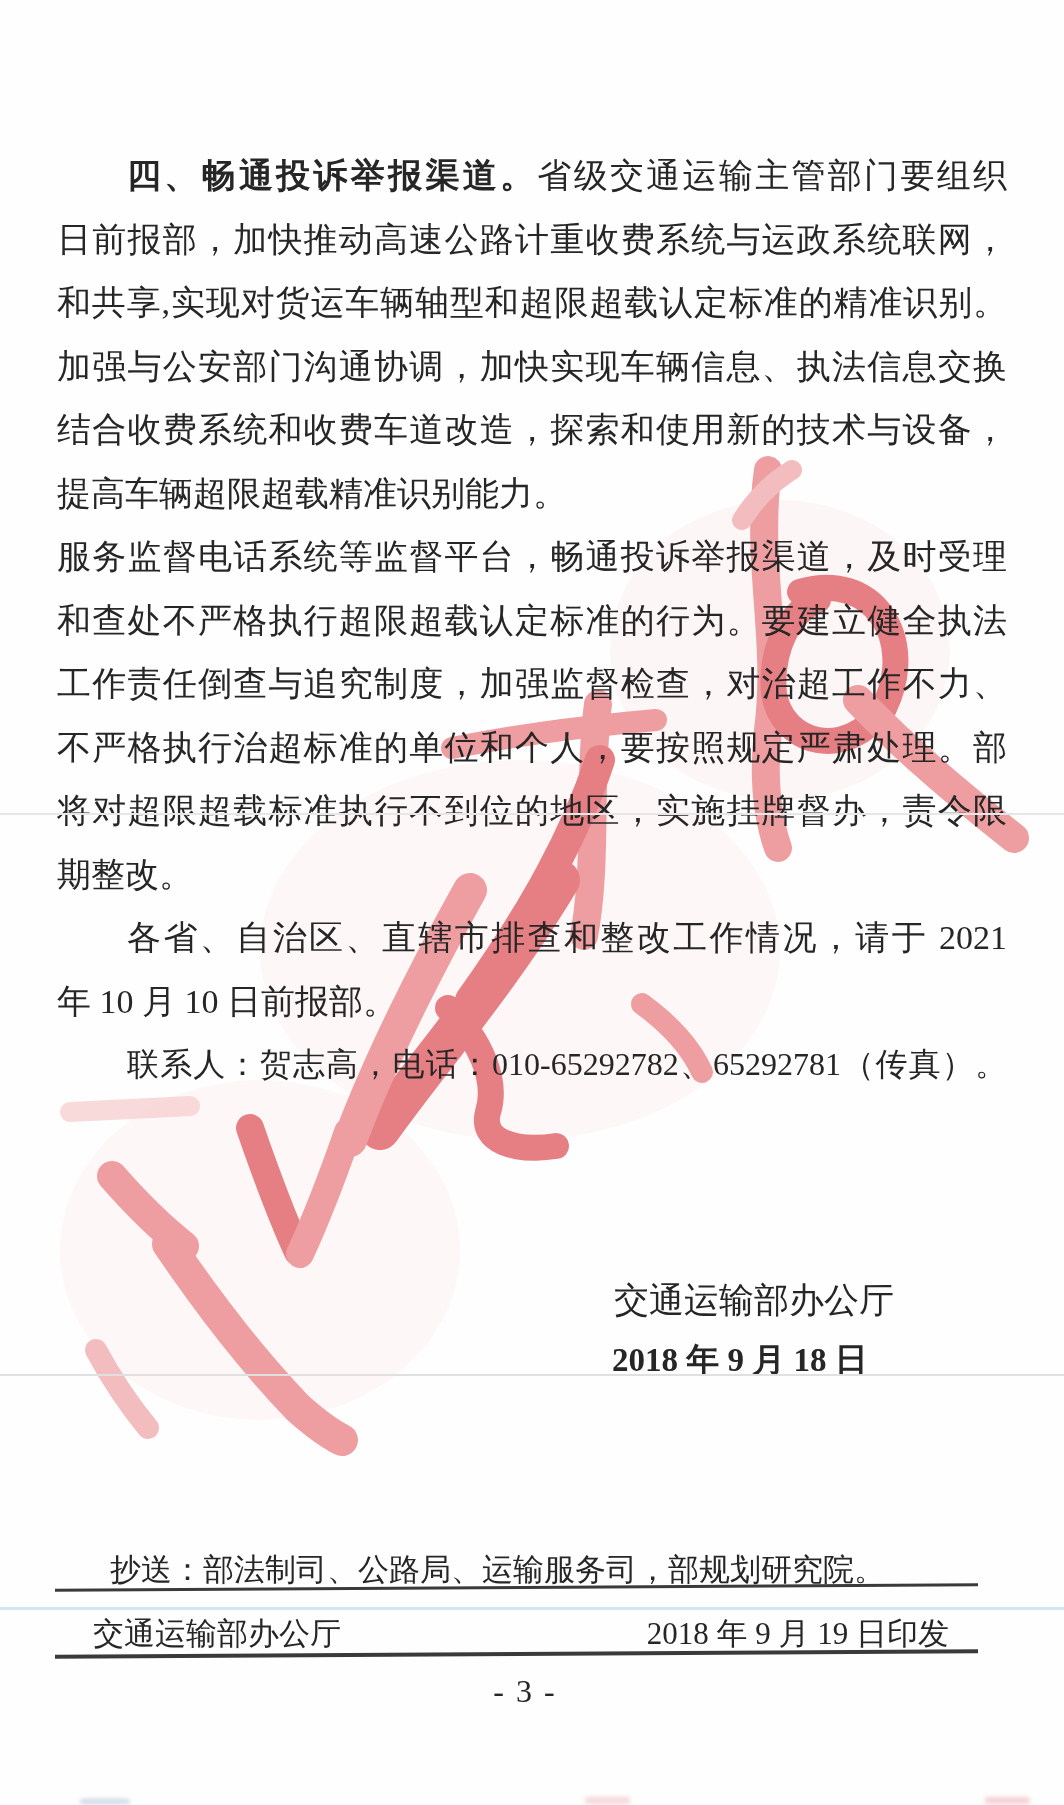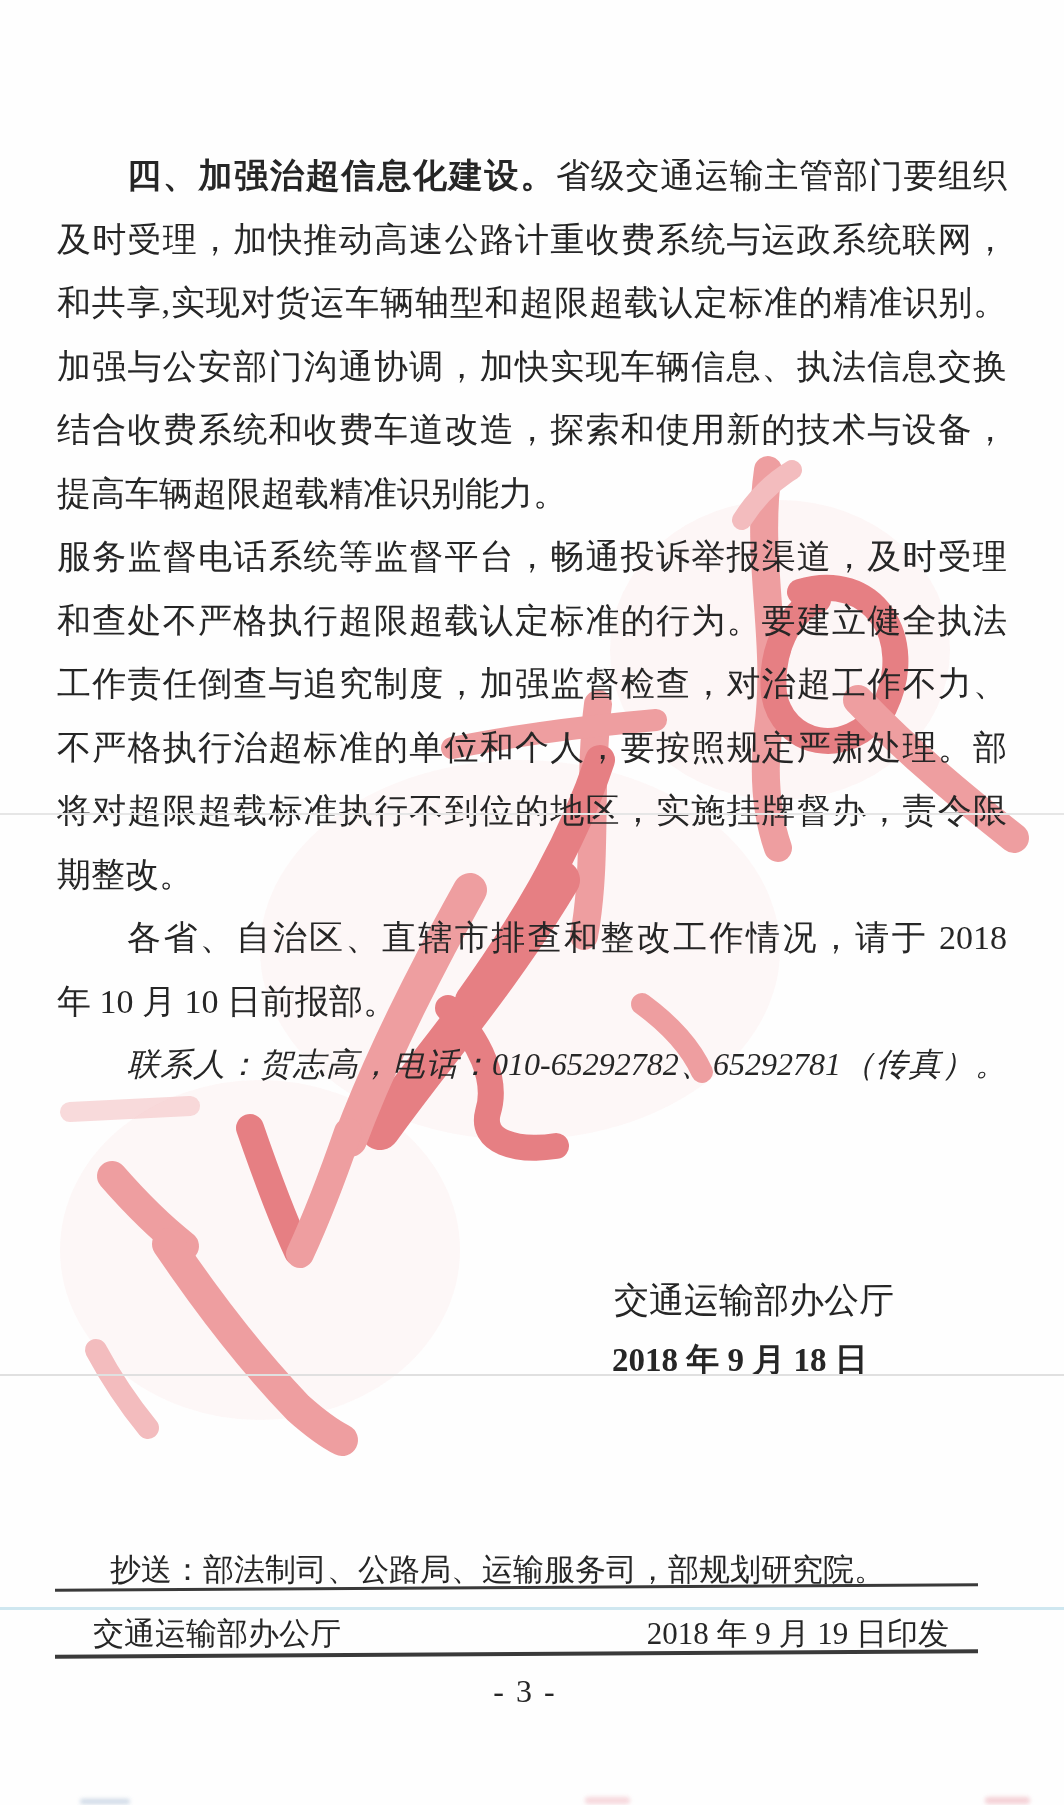--- a/index.html
+++ b/index.html
@@ -7,21 +7,21 @@
        font-family:"Liberation Serif","DejaVu Serif",serif;color:#262626;}
   .page{position:absolute;left:0;top:0;width:1064px;height:1805px;overflow:hidden;background:#fefefe;}
   
   .wm{position:absolute;left:0;top:0;width:1064px;height:1805px;z-index:1;
       mix-blend-mode:multiply;pointer-events:none;}
   
   .doc-body{position:absolute;left:57px;top:144px;width:950px;z-index:2;}
   .line{height:63.5px;line-height:63.5px;font-size:34px;overflow:hidden;white-space:normal;}
   .jl{text-align:justify;text-align-last:justify;}
   .ind{text-indent:70px;}
-  .l-contact{font-size:32px;font-style:italic;}
+  .l-contact{font-size:32px;}
   .hb{font-weight:bold;font-family:"Liberation Sans","DejaVu Sans",sans-serif;letter-spacing:1px;}
   
   .sig{position:absolute;z-index:2;white-space:nowrap;}
   .sig-office{left:614px;top:1277px;font-size:35px;}
   .sig-date{left:612px;top:1338px;font-size:33px;font-weight:bold;}
   
   .artifact{position:absolute;z-index:3;}
   .a1{left:0;top:813px;width:1064px;height:2px;background:#e6e6e6;}
   .a2{left:0;top:1374px;width:1064px;height:2px;background:#e0e0e0;}
   .a3{left:0;top:1607px;width:1064px;height:3px;background:var(--artifact-blue,#cfe7f0);}
@@ -64,33 +64,33 @@
       <path d="M70,1112 L190,1106" stroke="var(--watermark-light,#f3b6b8)" stroke-width="20" opacity="0.55"></path>
       <path d="M250,1128 C268,1180 286,1226 298,1252" stroke="var(--watermark-dark,#e57277)" stroke-width="28"></path>
       <path d="M348,1132 C330,1184 312,1228 300,1254" stroke="var(--watermark-mid,#ee9597)" stroke-width="28"></path>
       <path d="M112,1176 C140,1208 166,1232 184,1246" stroke="var(--watermark-mid,#ee9597)" stroke-width="30"></path>
       <path d="M168,1244 C206,1300 248,1356 298,1408 C316,1424 330,1434 342,1440" stroke="var(--watermark-mid,#ee9597)" stroke-width="32"></path>
       <path d="M96,1350 C112,1380 130,1406 148,1428" stroke="var(--watermark-light,#f3b6b8)" stroke-width="22"></path>
     </g>
   </svg>
 
   <div class="doc-body">
-      <div class="line jl ind"><span class="hb">四、加强治超信息化建设。</span><span>省级交通运输主管部门要组织</span></div>
-      <div class="line jl"><span>及时受理，加快推动高速公路计重收费系统与运政系统联网，</span></div>
+      <div class="line jl ind"><span class="hb">四、畅通投诉举报渠道。</span><span>省级交通运输主管部门要组织</span></div>
+      <div class="line jl"><span>日前报部，加快推动高速公路计重收费系统与运政系统联网，</span></div>
       <div class="line jl"><span>和共享,实现对货运车辆轴型和超限超载认定标准的精准识别。</span></div>
       <div class="line jl"><span>加强与公安部门沟通协调，加快实现车辆信息、执法信息交换</span></div>
       <div class="line jl"><span>结合收费系统和收费车道改造，探索和使用新的技术与设备，</span></div>
       <div class="line"><span>提高车辆超限超载精准识别能力。</span></div>
       <div class="line jl"><span>服务监督电话系统等监督平台，畅通投诉举报渠道，及时受理</span></div>
       <div class="line jl"><span>和查处不严格执行超限超载认定标准的行为。要建立健全执法</span></div>
       <div class="line jl"><span>工作责任倒查与追究制度，加强监督检查，对治超工作不力、</span></div>
       <div class="line jl"><span>不严格执行治超标准的单位和个人，要按照规定严肃处理。部</span></div>
       <div class="line jl"><span>将对超限超载标准执行不到位的地区，实施挂牌督办，责令限</span></div>
       <div class="line"><span>期整改。</span></div>
-      <div class="line jl ind"><span>各省、自治区、直辖市排查和整改工作情况，请于 2018</span></div>
+      <div class="line jl ind"><span>各省、自治区、直辖市排查和整改工作情况，请于 2021</span></div>
       <div class="line"><span>年 10 月 10 日前报部。</span></div>
       <div class="line jl ind l-contact"><span>联系人：贺志高，电话：010-65292782、65292781（传真）。</span></div>
     </div>
 
   <div class="sig sig-office">交通运输部办公厅</div>
   <div class="sig sig-date">2018 年 9 月 18 日</div>
 
   <div class="artifact a1"></div>
   <div class="artifact a2"></div>
   <div class="artifact a3"></div>

